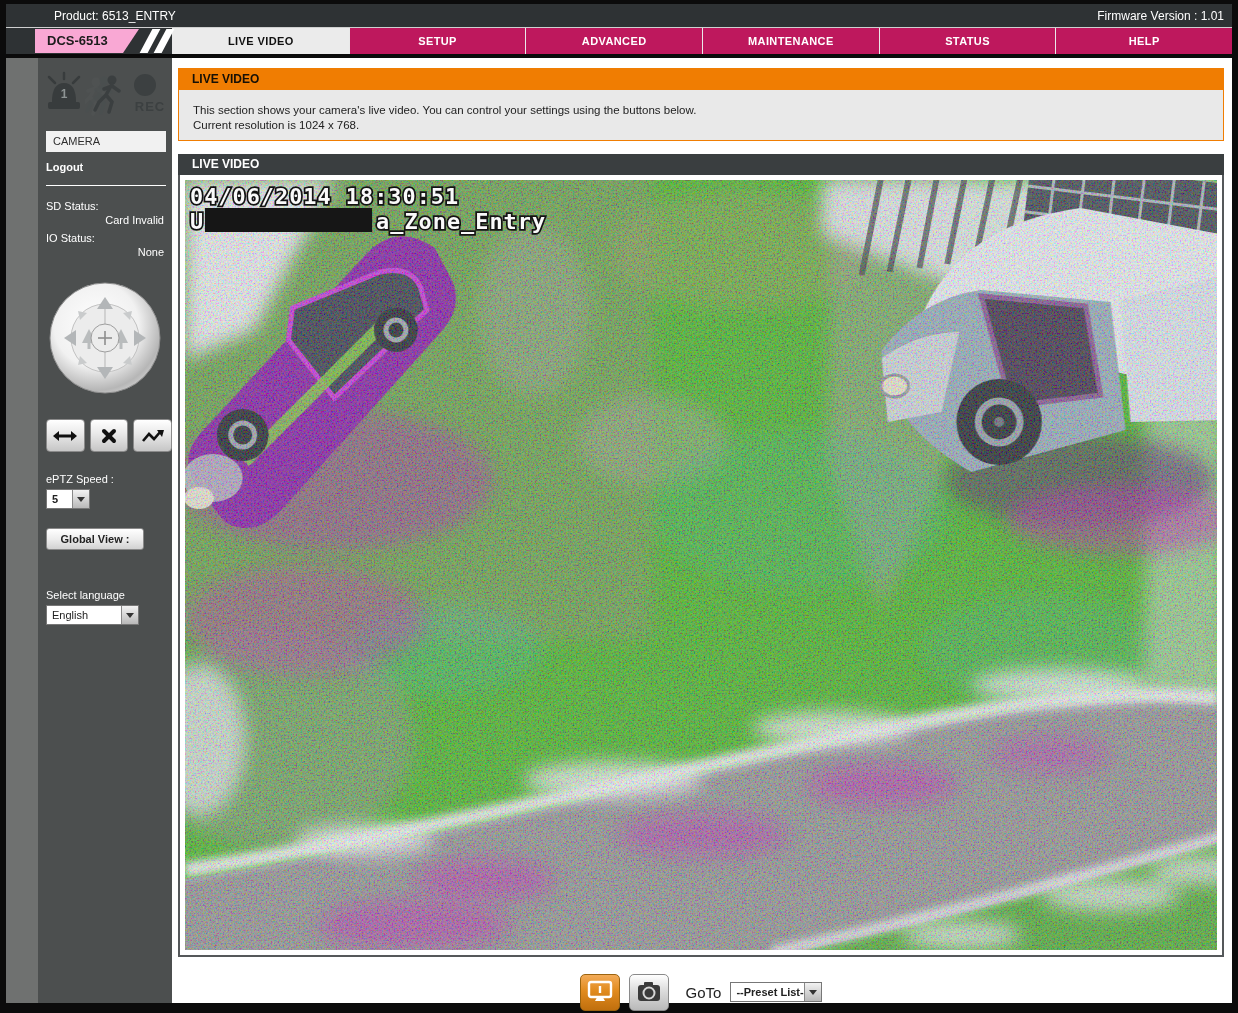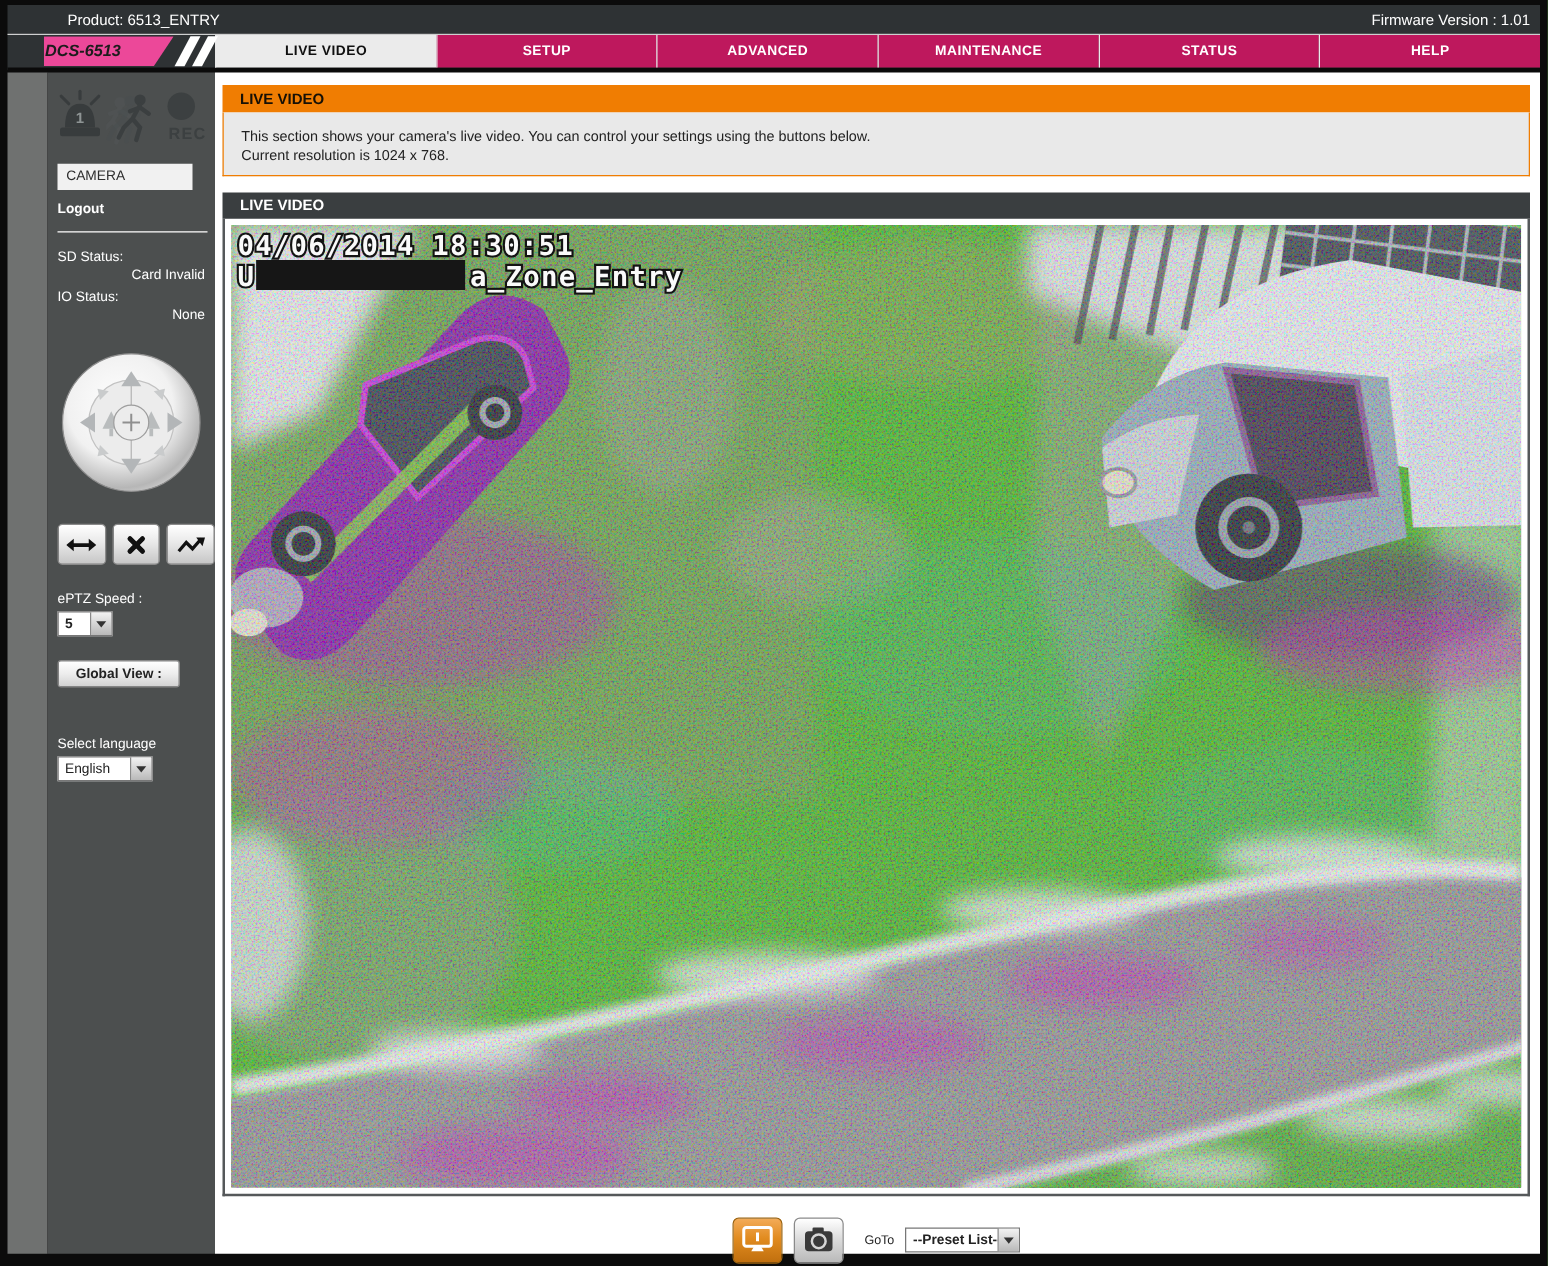--- a/index.html
+++ b/index.html
@@ -7,37 +7,37 @@
         font-family:"Liberation Sans",sans-serif;}
   
   .topbar{position:absolute;left:6px;right:6px;top:4px;height:23px;background:#2e3234;
           color:#fff;font-size:12px;display:flex;align-items:center;}
   .topbar .prod{padding-left:48px;}
   .topbar .fw{margin-left:auto;padding-right:8px;}
   
   .tabrow{position:absolute;left:6px;right:6px;top:27px;height:29px;background:#2e3234;
           display:flex;border-top:1px solid #cfd0d0;border-bottom:2px solid #0a0a0a;box-sizing:border-box;}
   .logozone{width:166px;position:relative;flex:0 0 auto;}
-  .logobox{position:absolute;left:29px;top:1px;width:104px;height:24px;background:#ec4899;
+  .logobox{position:absolute;left:29px;top:1px;width:104px;height:24px;background:#f9a8d4;
            clip-path:polygon(0 0,100% 0,calc(100% - 16px) 100%,0 100%);
-           color:#1c1c1c;font-size:13px;font-weight:bold;font-style:italic;line-height:24px;padding-left:1px;box-sizing:border-box;}
+           color:#1c1c1c;font-size:13px;font-weight:bold;line-height:24px;padding-left:12px;box-sizing:border-box;}
   .stripe{position:absolute;top:1px;width:8px;height:24px;background:#fff;transform:skewX(-28deg);}
   .s1{left:140px;}.s2{left:154px;}
   .tabs{flex:1;display:flex;}
   .tab{flex:1;display:flex;align-items:center;justify-content:center;background:#be185d;color:#fff;
        font-size:11px;font-weight:bold;letter-spacing:.4px;border-left:1px solid #e9e9e9;cursor:pointer;}
   .tab.active{background:#ebebeb;color:#101010;}
   
   .bodyrow{position:absolute;left:6px;right:6px;top:58px;bottom:10px;display:flex;}
   .leftstrip{width:32px;background:#6f7170;flex:0 0 auto;}
   .sidebar{width:134px;background:#4c4f4f;flex:0 0 auto;color:#fff;font-size:11px;position:relative;}
   .content{flex:1;background:#ffffff;position:relative;padding:10px 8px 0 6px;box-sizing:border-box;}
   
   .side-icons{display:flex;gap:1px;margin:12px 2px 0 6px;align-items:flex-start;}
-  .camera-box{margin:15px 6px 0 8px;width:108px;height:21px;background:#f1f1f1;color:#2e2e2e;
+  .camera-box{margin:15px 6px 0 8px;width:120px;height:21px;background:#f1f1f1;color:#2e2e2e;
               line-height:21px;padding-left:7px;box-sizing:border-box;font-size:11px;cursor:pointer;}
   .logout{margin:9px 0 12px 8px;font-weight:bold;cursor:pointer;}
   .side-hr{margin:6px 6px 0 8px;width:120px;border-bottom:1px solid #fff;height:0;}
   .statusblk{margin:13px 6px 0 8px;width:120px;line-height:14px;}
   .statusblk .val{display:block;text-align:right;padding-right:2px;margin-top:0;}
   .statusblk .lbl{display:block;margin-top:4px;}
   .wheelwrap{margin:22px 0 0 10px;width:114px;height:114px;}
   .ptzbtns{margin:24px 0 0 8px;display:flex;gap:5px;}
   .pbtn{width:37px;height:31px;border:1px solid #8a8a8a;border-radius:4px;
         background:linear-gradient(#ffffff,#e9e9e9 45%,#c6c6c6);display:flex;align-items:center;justify-content:center;cursor:pointer;}
@@ -45,36 +45,36 @@
   .selwidget{display:flex;height:20px;border:1px solid #777;background:#fff;box-sizing:border-box;cursor:pointer;}
   .selwidget .sval{flex:1;font-size:11px;font-weight:bold;color:#222;line-height:18px;padding-left:5px;overflow:hidden;white-space:nowrap;}
   .selwidget .sbtn{width:16px;background:linear-gradient(#f2f2f2,#b9b9b9);border-left:1px solid #888;
                    display:flex;align-items:center;justify-content:center;}
   .arr{width:0;height:0;border:4px solid transparent;border-top:5px solid #333;margin-top:4px;}
   .sel-eptz{margin:4px 0 0 8px;width:44px;}
   .globalbtn{margin:19px 0 0 8px;width:96px;height:20px;border:1px solid #8a8a8a;border-radius:3px;
              background:linear-gradient(#ffffff,#ededed 50%,#d2d2d2);color:#222;font-size:11px;font-weight:bold;
              display:flex;align-items:center;justify-content:center;cursor:pointer;}
   .lang-label{margin:39px 0 0 8px;}
-  .sel-lang{margin:4px 0 0 8px;width:76px;}
+  .sel-lang{margin:4px 0 0 8px;width:93px;}
   .sel-lang .sval{font-weight:normal;}
   
   .orange-header{height:22px;background:#f07d02;color:#161006;font-size:12px;font-weight:bold;
                  line-height:22px;padding-left:14px;}
   .descbox{background:#e9e9e9;border:1px solid #f07d02;border-top:none;padding:13px 14px 7px 14px;
            color:#222;font-size:11.5px;line-height:15px;}
   .darkbar{margin-top:13px;height:21px;background:#3a3e40;color:#fff;font-size:12px;font-weight:bold;
            line-height:21px;padding-left:14px;}
   .videoframe{border:2px solid #55585a;border-top:none;padding:5px;height:770px;}
   .videoframe svg{display:block;width:100%;height:770px;}
   .controls{margin-top:16px;display:flex;align-items:center;justify-content:center;gap:9px;height:38px;}
   .cbtn{width:38px;height:35px;border-radius:5px;display:flex;align-items:center;justify-content:center;cursor:pointer;}
   .cbtn.orange{background:linear-gradient(#f3ab58,#e18b1f 45%,#c06f0e);border:1px solid #9c6410;}
   .cbtn.silver{background:linear-gradient(#ffffff,#dcdcdc 45%,#b9b9b9);border:1px solid #8a8a8a;}
-  .goto{color:#222;font-size:10px;margin-left:8px;}
+  .goto{color:#222;font-size:15px;margin-left:8px;}
   .sel-preset{width:92px;}
 </style>
 </head>
 <body>
 
 <div class="page">
 
   <div class="topbar">
     <span class="prod">Product: 6513_ENTRY</span>
     <span class="fw">Firmware Version : 1.01</span>

